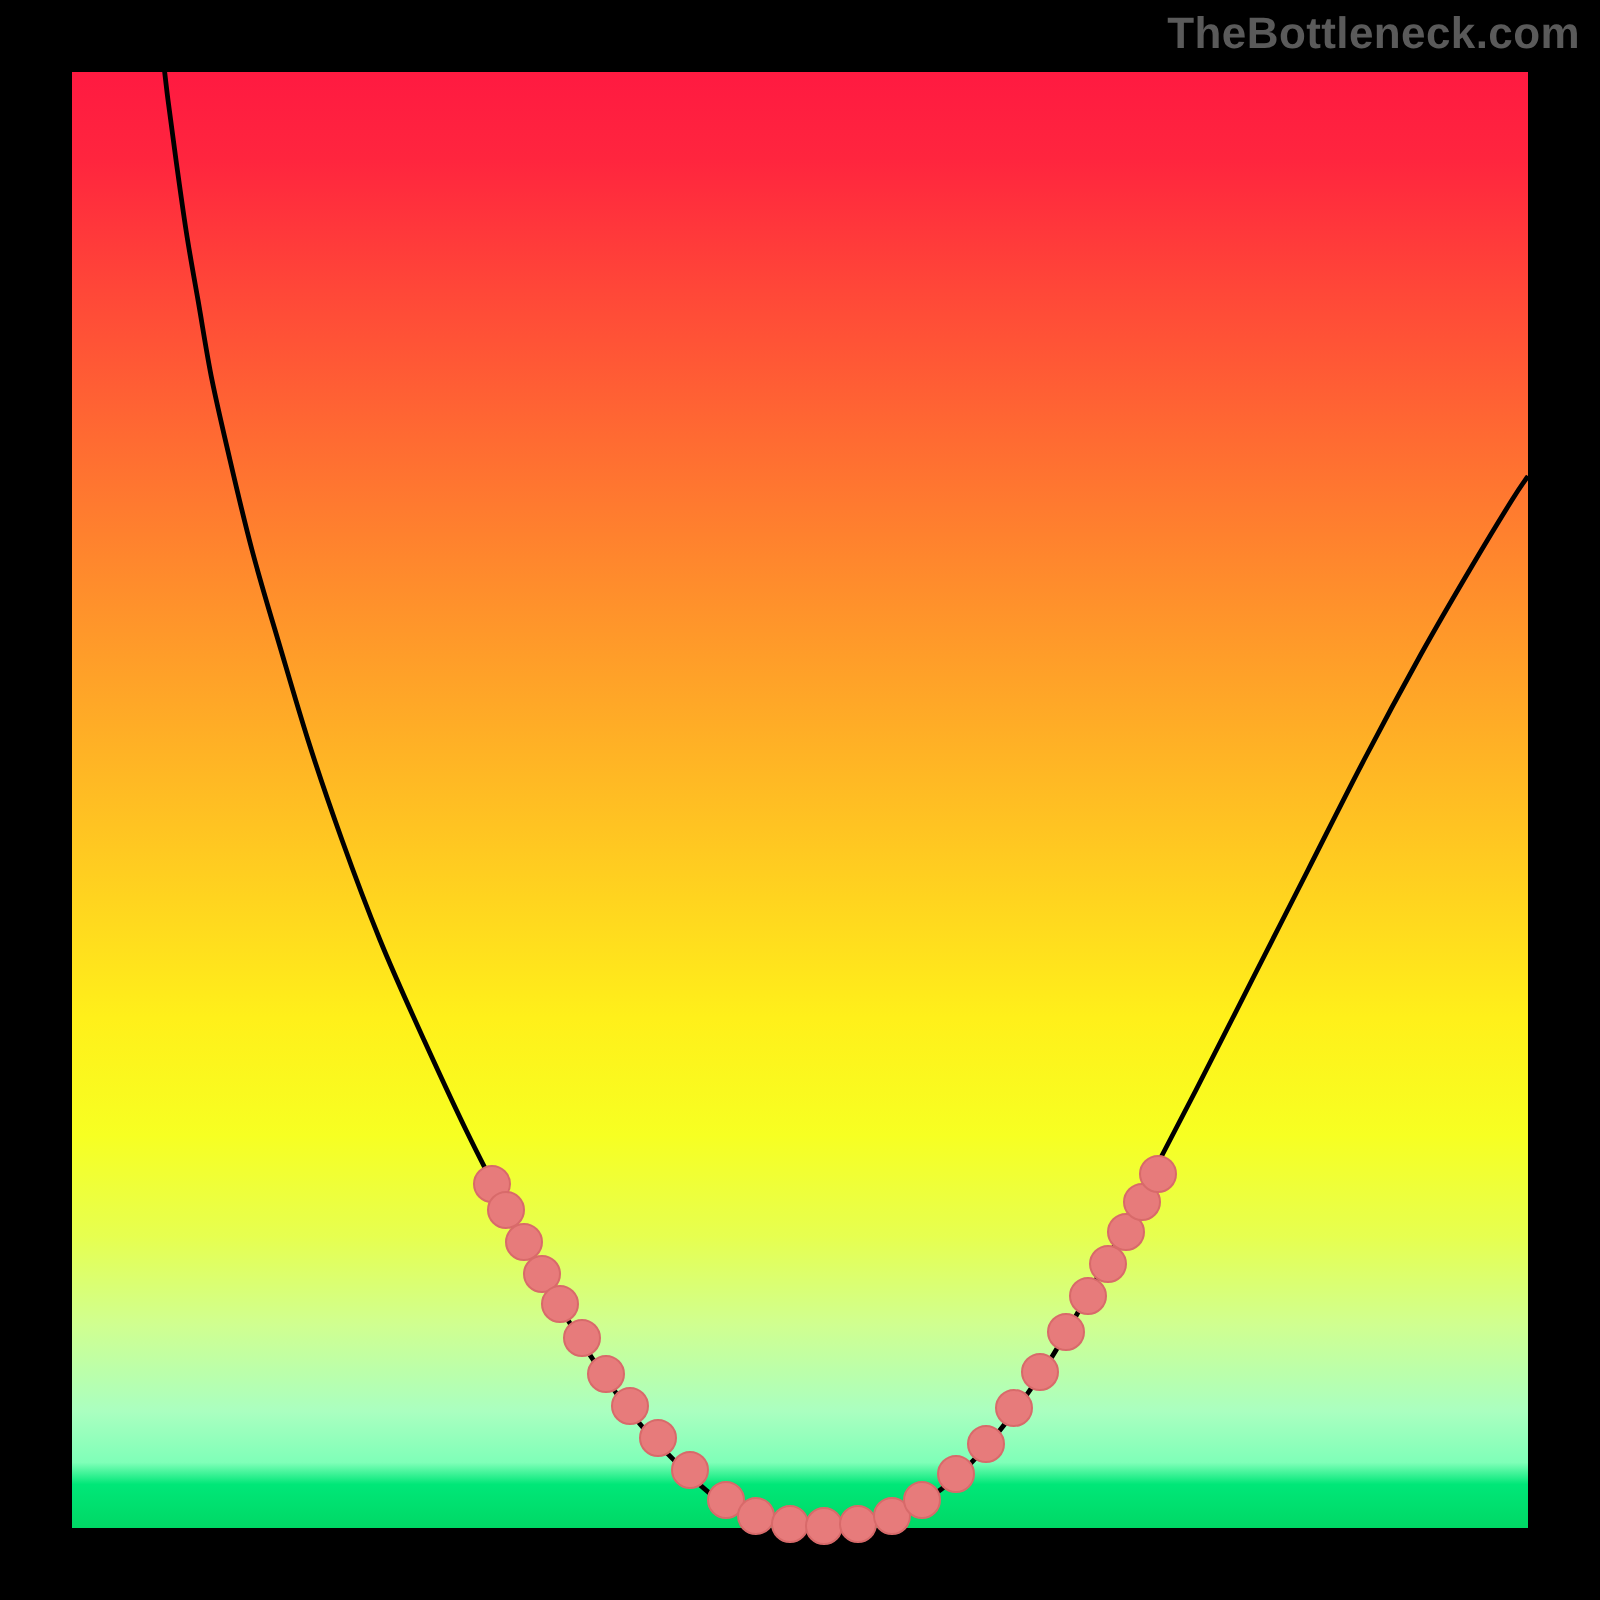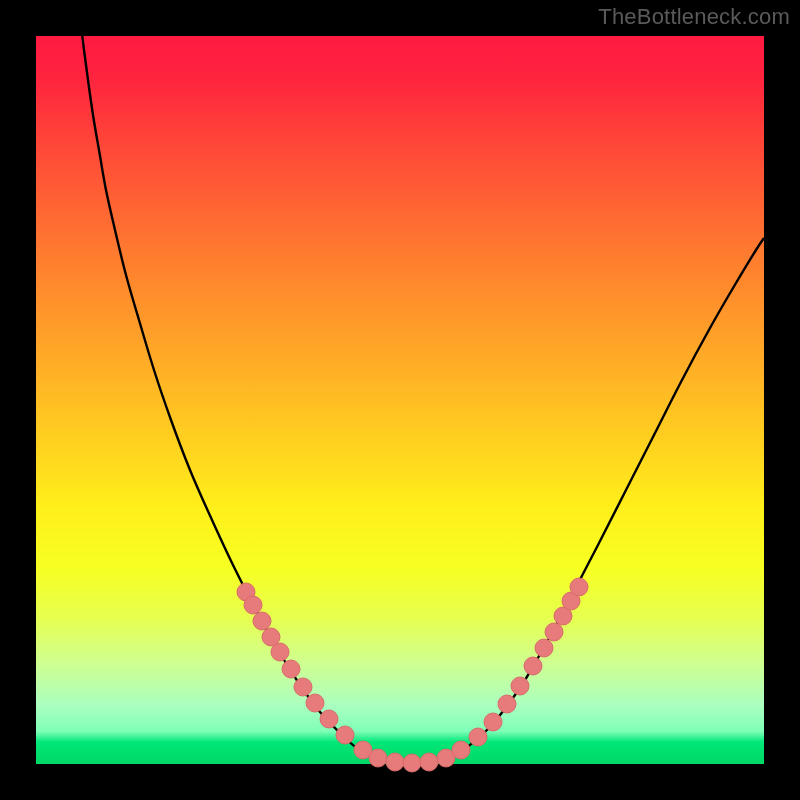--- a/index.html
+++ b/index.html
@@ -16,21 +16,21 @@
     inset: 0;
     width: 800px;
     height: 800px;
     background: #000;
   }
   .watermark {
     position: absolute;
     top: 4px;
     right: 10px;
     font-size: 22px;
-    font-weight: 400;
+    font-weight: 700;
     color: #5a5a5a;
     letter-spacing: 0.2px;
     z-index: 10;
   }
   svg {
     position: absolute;
     inset: 0;
   }
 </style>
 </head>

